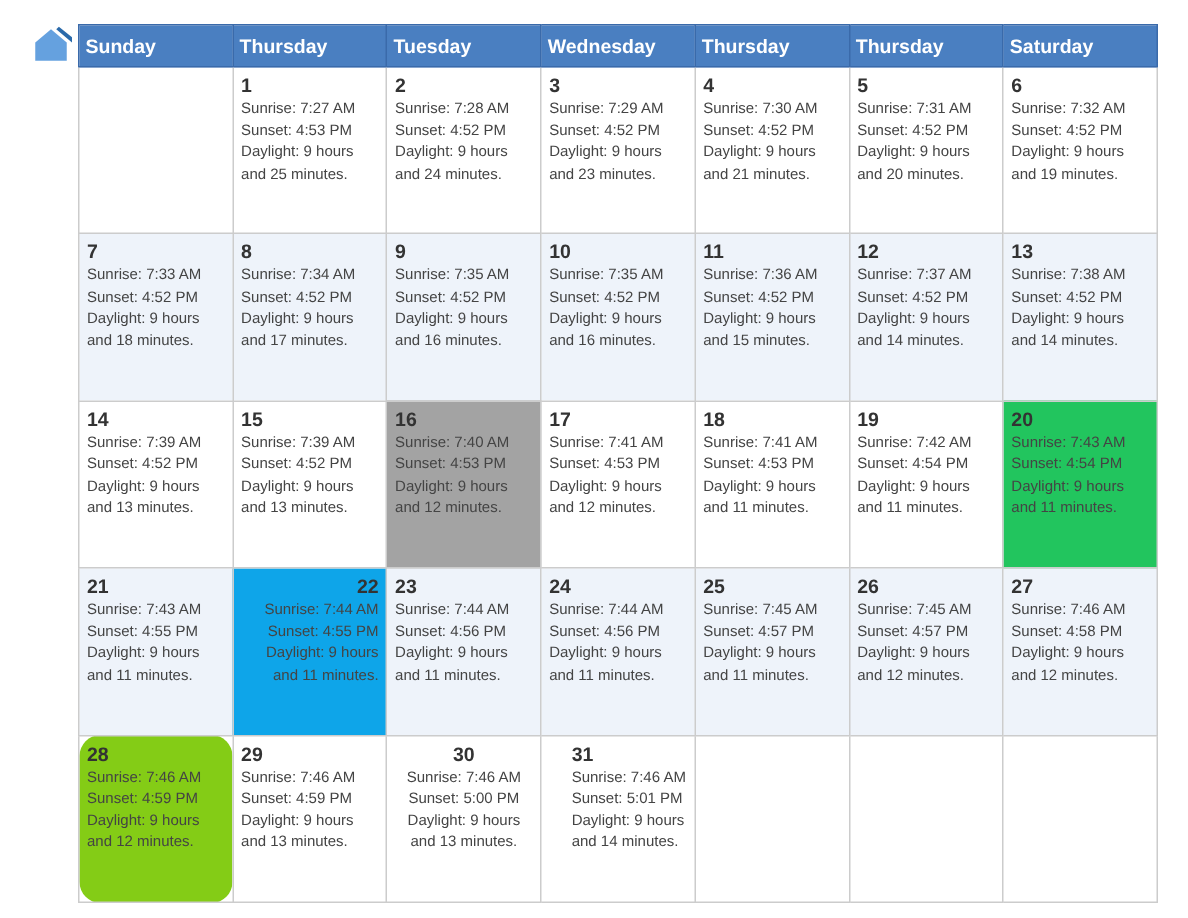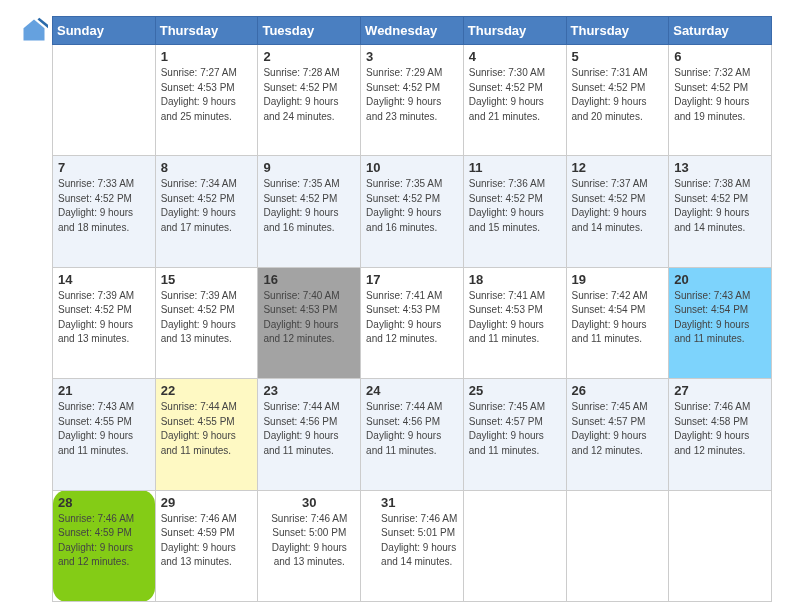--- a/index.html
+++ b/index.html
@@ -211,31 +211,31 @@
             <div class="day-info">Sunrise: 7:41 AM<br>Sunset: 4:53 PM<br><b style="font-weight: normal;">Daylight: 9 hours</b><br>and 12 minutes.</div>
           </td>
           <td style="background-color: rgb(255, 255, 255);">
             <span class="day-num">18</span>
             <div class="day-info">Sunrise: 7:41 AM<br>Sunset: 4:53 PM<br><b style="font-weight: normal;">Daylight: 9 hours</b><br>and 11 minutes.</div>
           </td>
           <td style="background-color: rgb(255, 255, 255);">
             <span class="day-num">19</span>
             <div class="day-info">Sunrise: 7:42 AM<br>Sunset: 4:54 PM<br><b style="font-weight: normal;">Daylight: 9 hours</b><br>and 11 minutes.</div>
           </td>
-          <td style="background-color: #7dd3fc; margin-top: 15px;">
+          <td style="background-color: #22c55e; margin-top: 15px;">
             <span class="day-num">20</span>
             <div class="day-info">Sunrise: 7:43 AM<br>Sunset: 4:54 PM<br><b style="font-weight: normal;">Daylight: 9 hours</b><br>and 11 minutes.</div>
           </td>
         </tr>
         <tr>
           <td style="background-color: rgb(238, 243, 250);">
             <span class="day-num">21</span>
             <div class="day-info">Sunrise: 7:43 AM<br>Sunset: 4:55 PM<br><b style="font-weight: normal;">Daylight: 9 hours</b><br>and 11 minutes.</div>
           </td>
-          <td style="background-color: #fef9c3;">
+          <td style="background-color: #0ea5e9; text-align: right;">
             <span class="day-num">22</span>
             <div class="day-info">Sunrise: 7:44 AM<br>Sunset: 4:55 PM<br><b style="font-weight: normal;">Daylight: 9 hours</b><br>and 11 minutes.</div>
           </td>
           <td style="background-color: rgb(238, 243, 250);">
             <span class="day-num">23</span>
             <div class="day-info">Sunrise: 7:44 AM<br>Sunset: 4:56 PM<br><b style="font-weight: normal;">Daylight: 9 hours</b><br>and 11 minutes.</div>
           </td>
           <td style="background-color: rgb(238, 243, 250);">
             <span class="day-num">24</span>
             <div class="day-info">Sunrise: 7:44 AM<br>Sunset: 4:56 PM<br><b style="font-weight: normal;">Daylight: 9 hours</b><br>and 11 minutes.</div>

